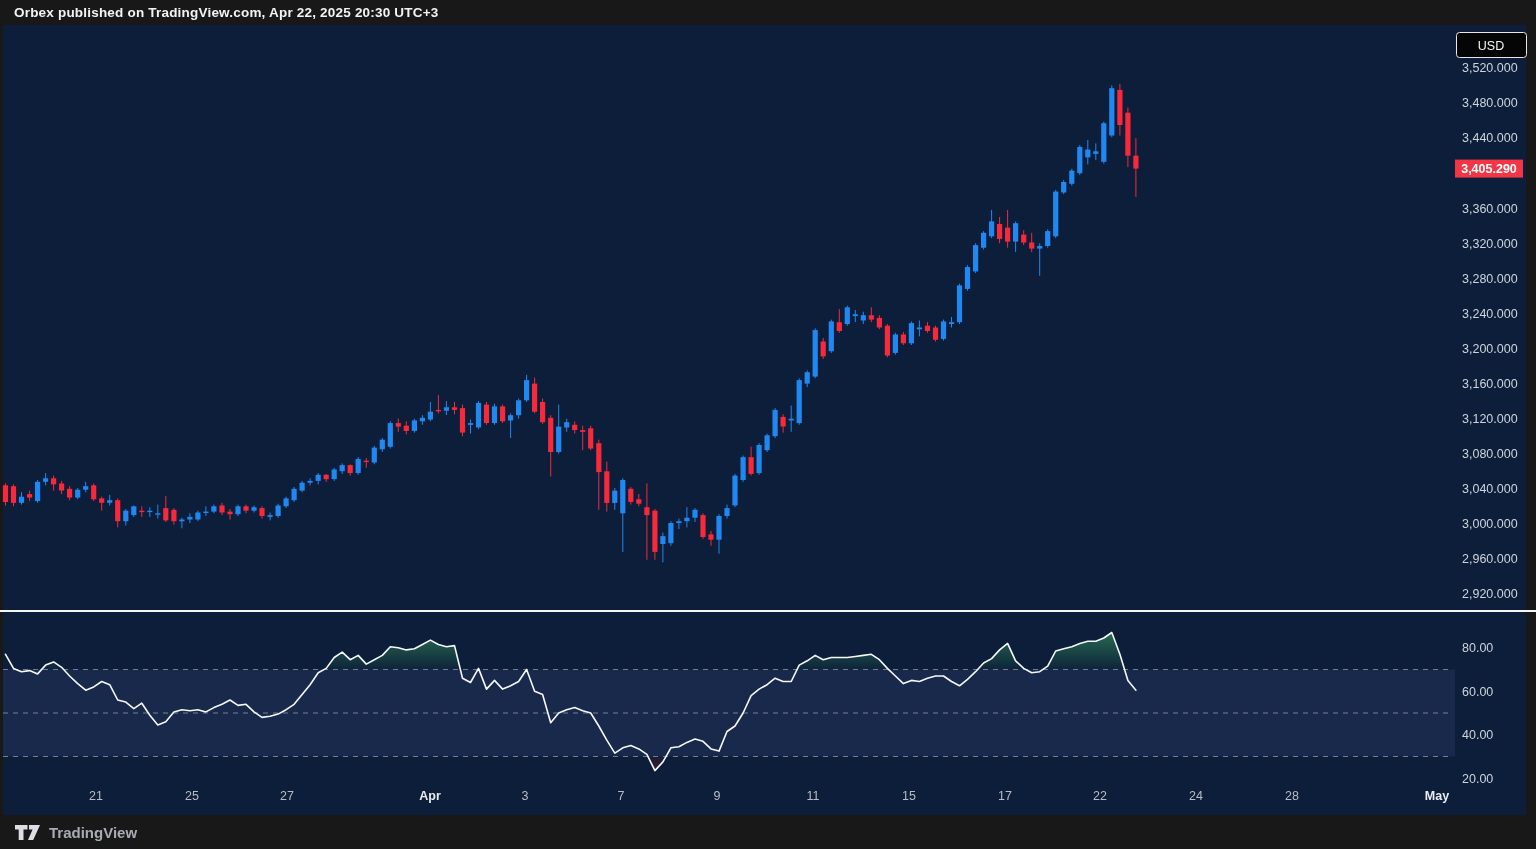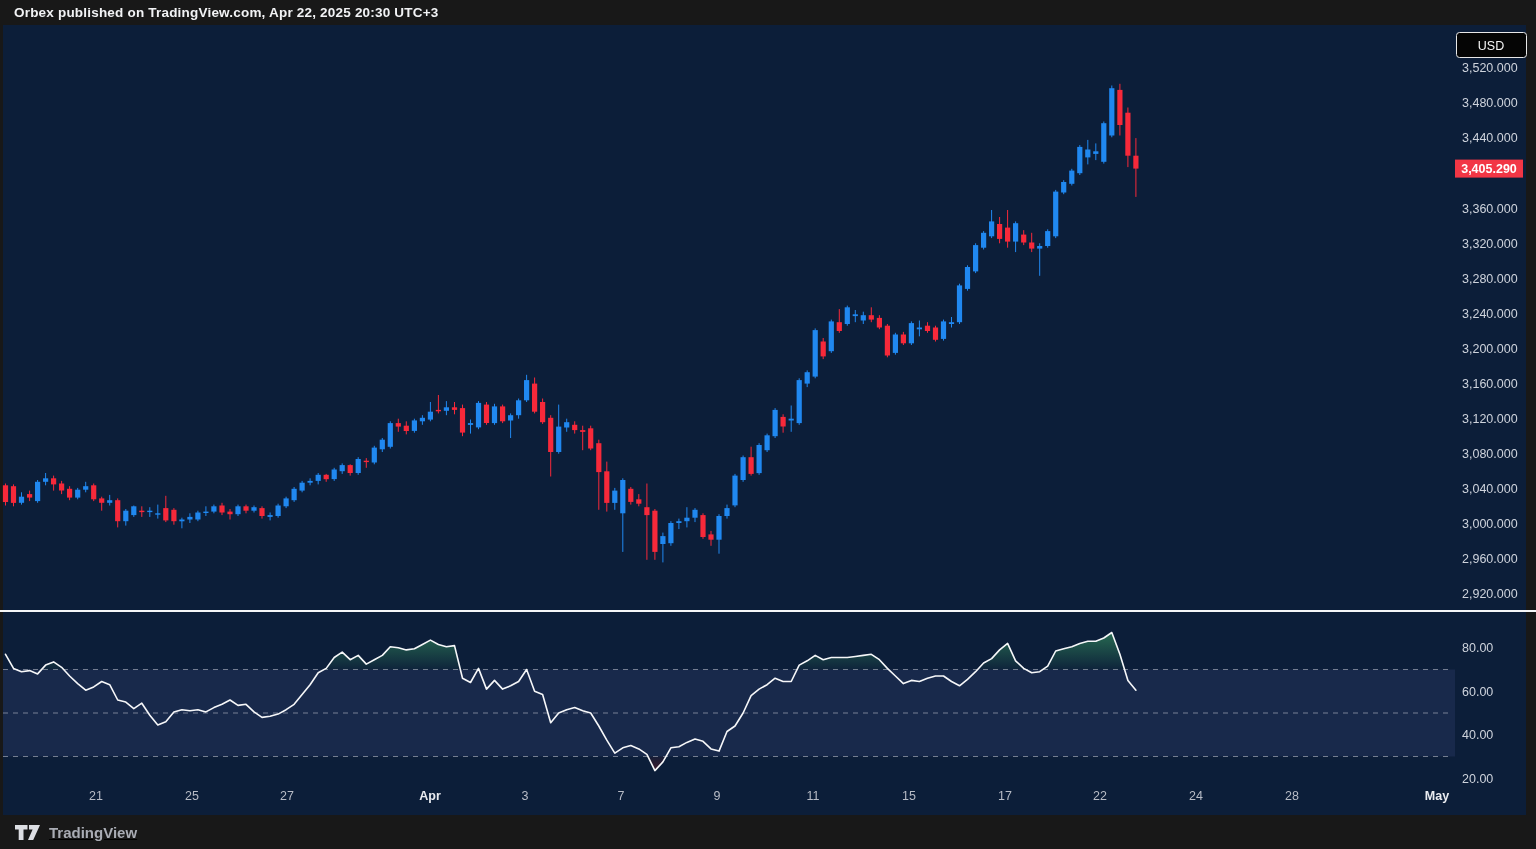--- a/index.html
+++ b/index.html
@@ -3,21 +3,21 @@
 <meta charset="utf-8">
 <style>
   html,body{margin:0;padding:0;background:#181818;width:1536px;height:849px;overflow:hidden;
     font-family:"Liberation Sans","DejaVu Sans",sans-serif;}
   #app{position:relative;width:1536px;height:849px;padding-left:37px;}
   #topbar{position:absolute;left:0;top:0;width:1536px;height:25px;background:#181818;
     display:flex;align-items:center;}
   #topbar .title{color:#f2f3f5;font-size:13.5px;font-weight:bold;padding-left:14px;letter-spacing:.2px;}
   #chartwrap{position:absolute;left:0;top:25px;width:1536px;height:790px;background:#0c1e39;}
   #footer{position:absolute;left:0;top:815px;width:1536px;height:34px;background:#181818;
-    display:flex;align-items:center;text-decoration:underline;}
+    display:flex;align-items:center;}
   #footer .brand{color:#a9acb4;font-size:15px;font-weight:bold;margin-left:8px;}
   #footer .logo{margin-left:14px;display:flex;align-items:center;}
   svg text{user-select:none;}
 </style>
 </head>
 <body>
 
 <div id="app">
   <div id="topbar">
     <span class="title">Orbex published on TradingView.com, Apr 22, 2025 20:30 UTC+3</span>

